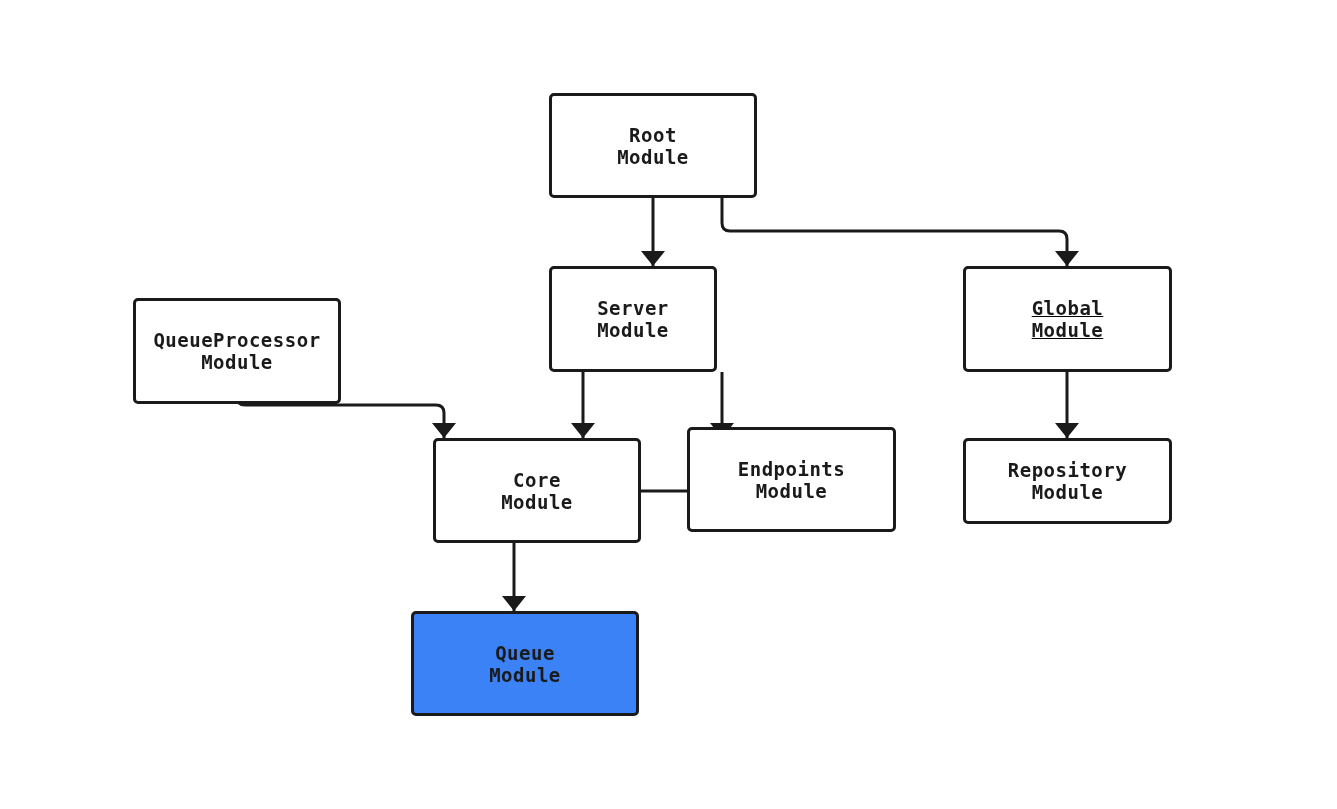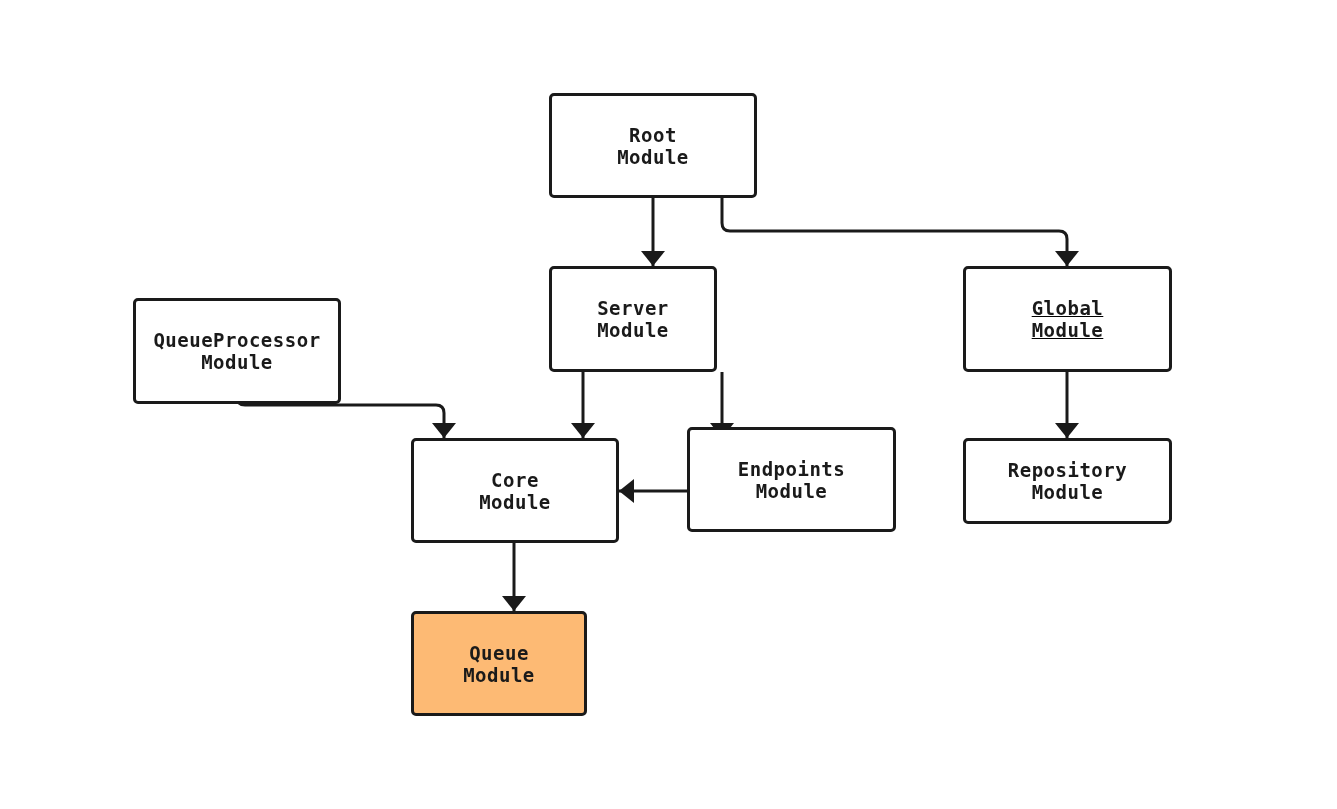--- a/index.html
+++ b/index.html
@@ -78,30 +78,30 @@
 Module</span>
   </div>
   <div class="node" style="left: 549px; top: 266px; width: 168px; height: 106px; background: rgb(255, 255, 255); border-color: rgb(26, 26, 26);">
     <span class="node-label">Server
 Module</span>
   </div>
   <div class="node" style="left: 963px; top: 266px; width: 209px; height: 106px; background: rgb(255, 255, 255); border-color: rgb(26, 26, 26); text-decoration: underline;">
     <span class="node-label">Global
 Module</span>
   </div>
-  <div class="node" style="left: 411px; top: 438px; width: 208px; height: 105px; background: rgb(255, 255, 255); border-color: rgb(26, 26, 26);">
+  <div class="node" style="left: 433px; top: 438px; width: 208px; height: 105px; background: rgb(255, 255, 255); border-color: rgb(26, 26, 26);">
     <span class="node-label">Core
 Module</span>
   </div>
   <div class="node" style="left: 687px; top: 427px; width: 209px; height: 105px; background: rgb(255, 255, 255); border-color: rgb(26, 26, 26);">
     <span class="node-label">Endpoints
 Module</span>
   </div>
   <div class="node" style="left: 963px; top: 438px; width: 209px; height: 86px; background: rgb(255, 255, 255); border-color: rgb(26, 26, 26);">
     <span class="node-label">Repository
 Module</span>
   </div>
-  <div class="node" style="left: 411px; top: 611px; width: 176px; height: 105px; background: #fdba74; border-color: rgb(26, 26, 26);">
+  <div class="node" style="left: 411px; top: 611px; width: 228px; height: 105px; background: #3b82f6; border-color: rgb(26, 26, 26);">
     <span class="node-label">Queue
 Module</span>
   </div>
 
 </div>
 
 </body></html>

